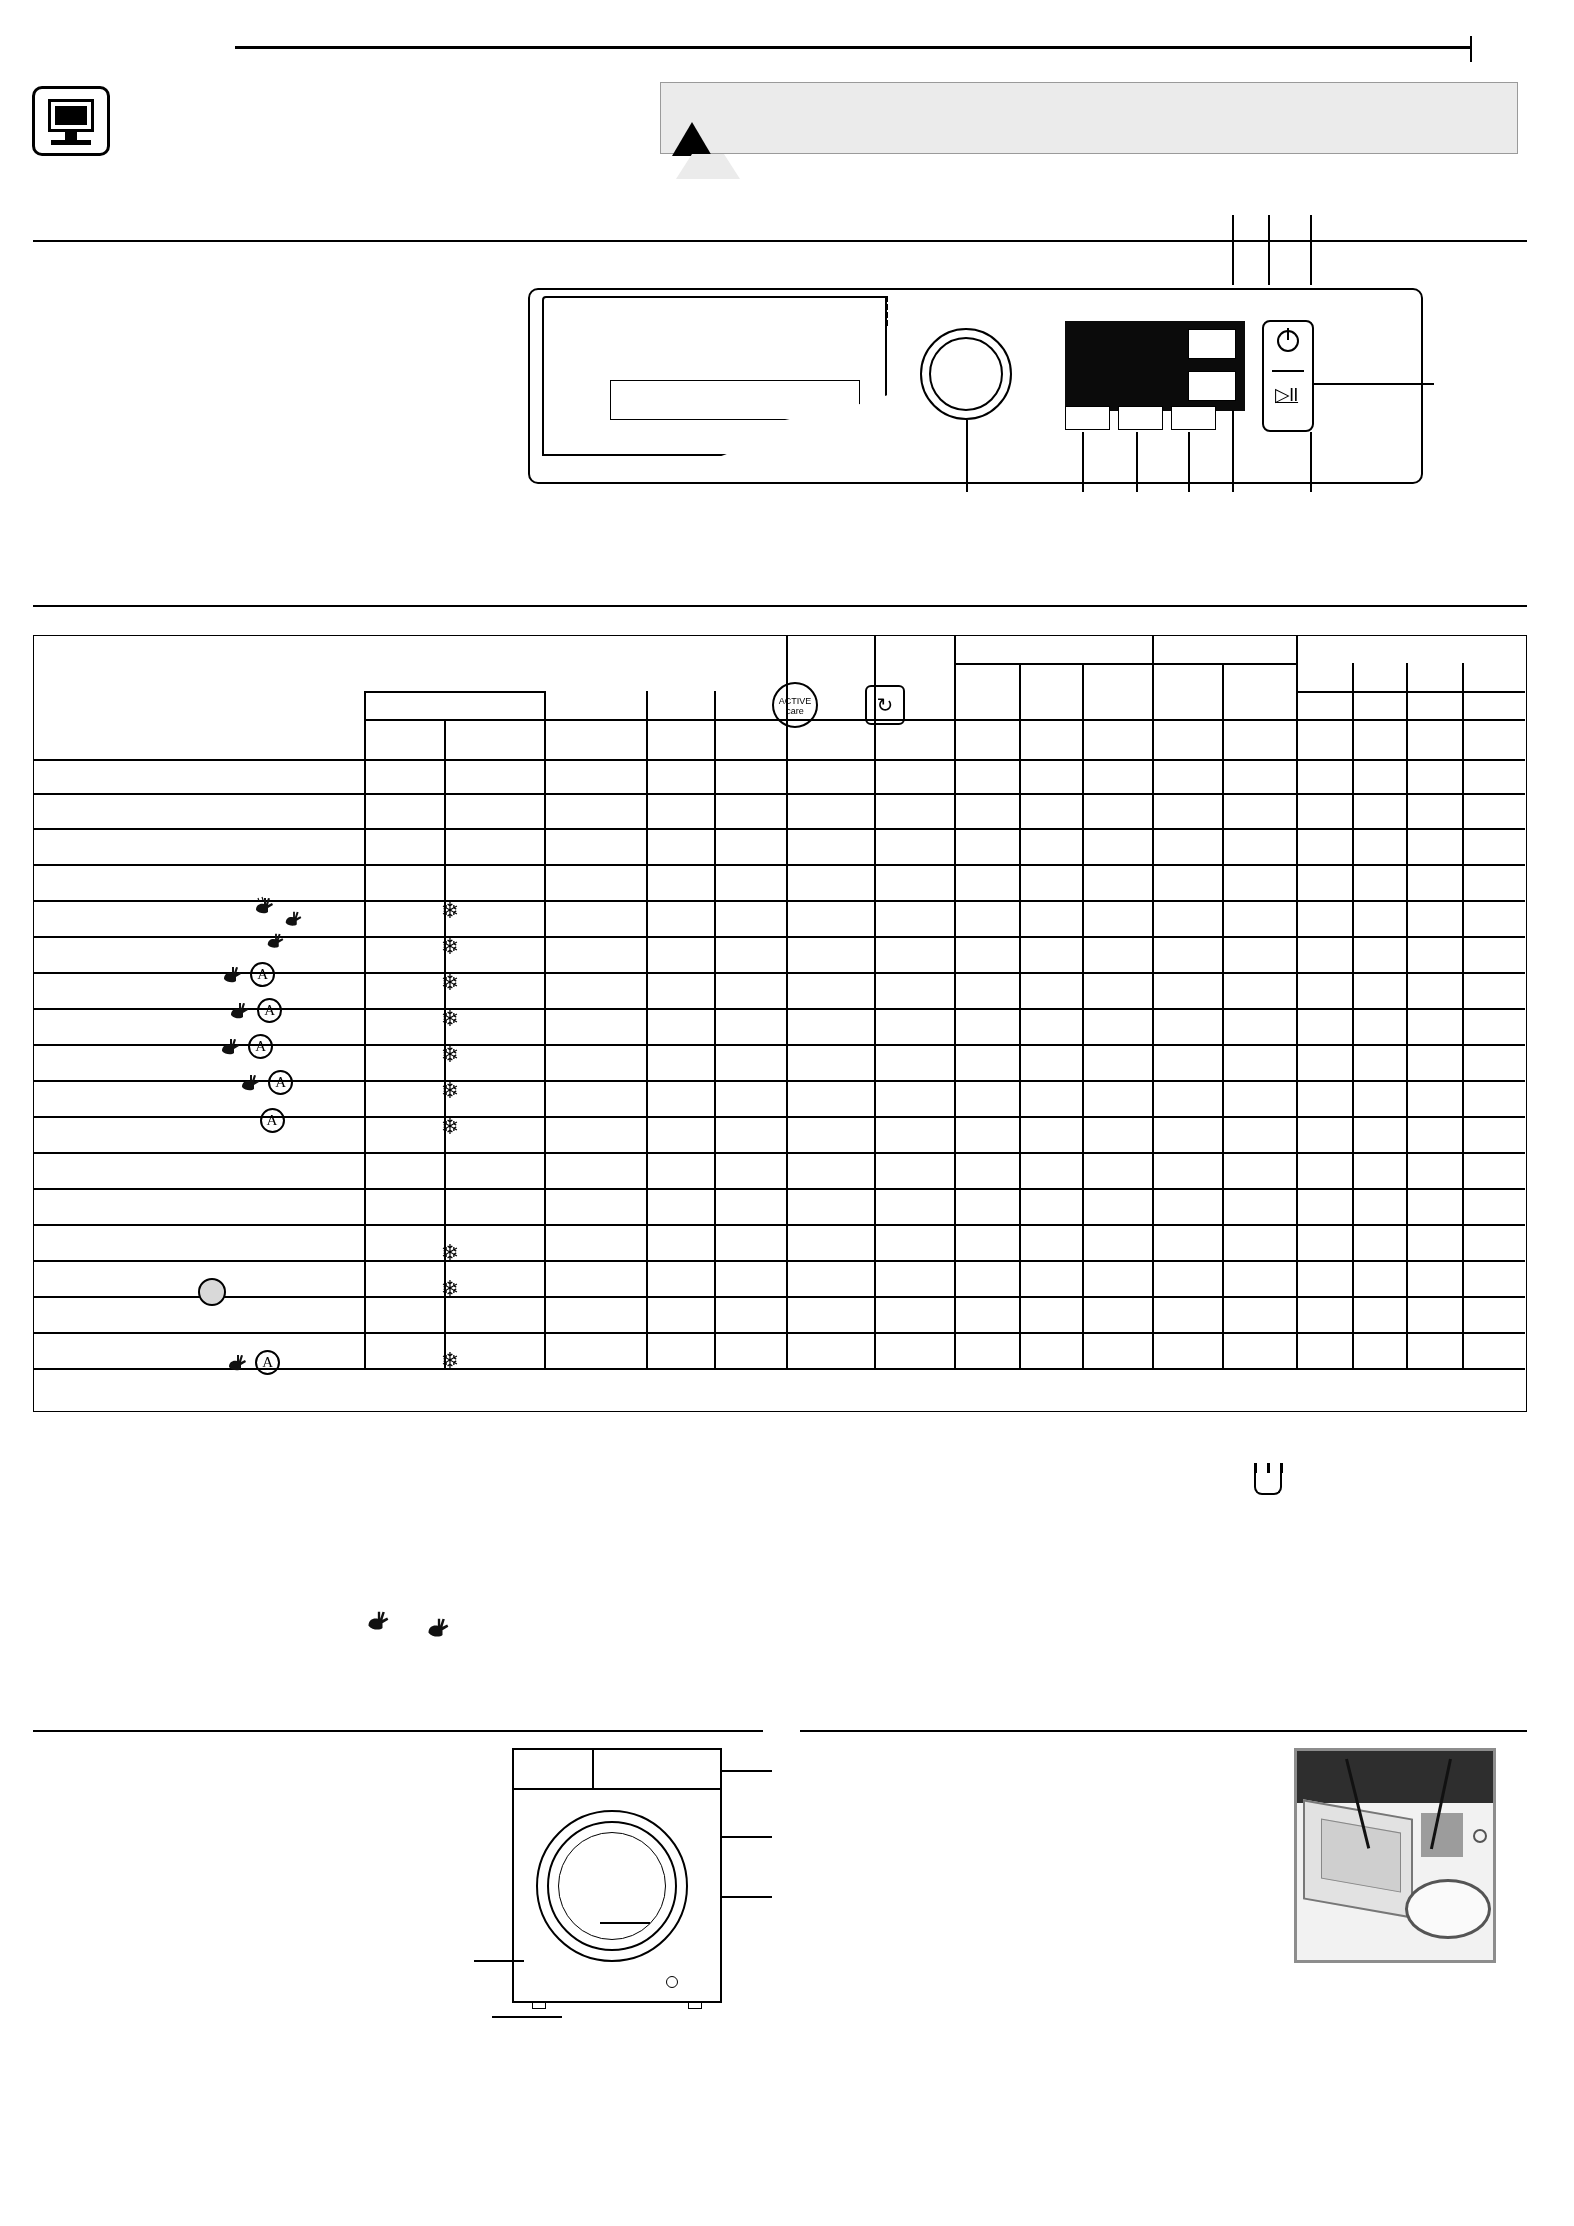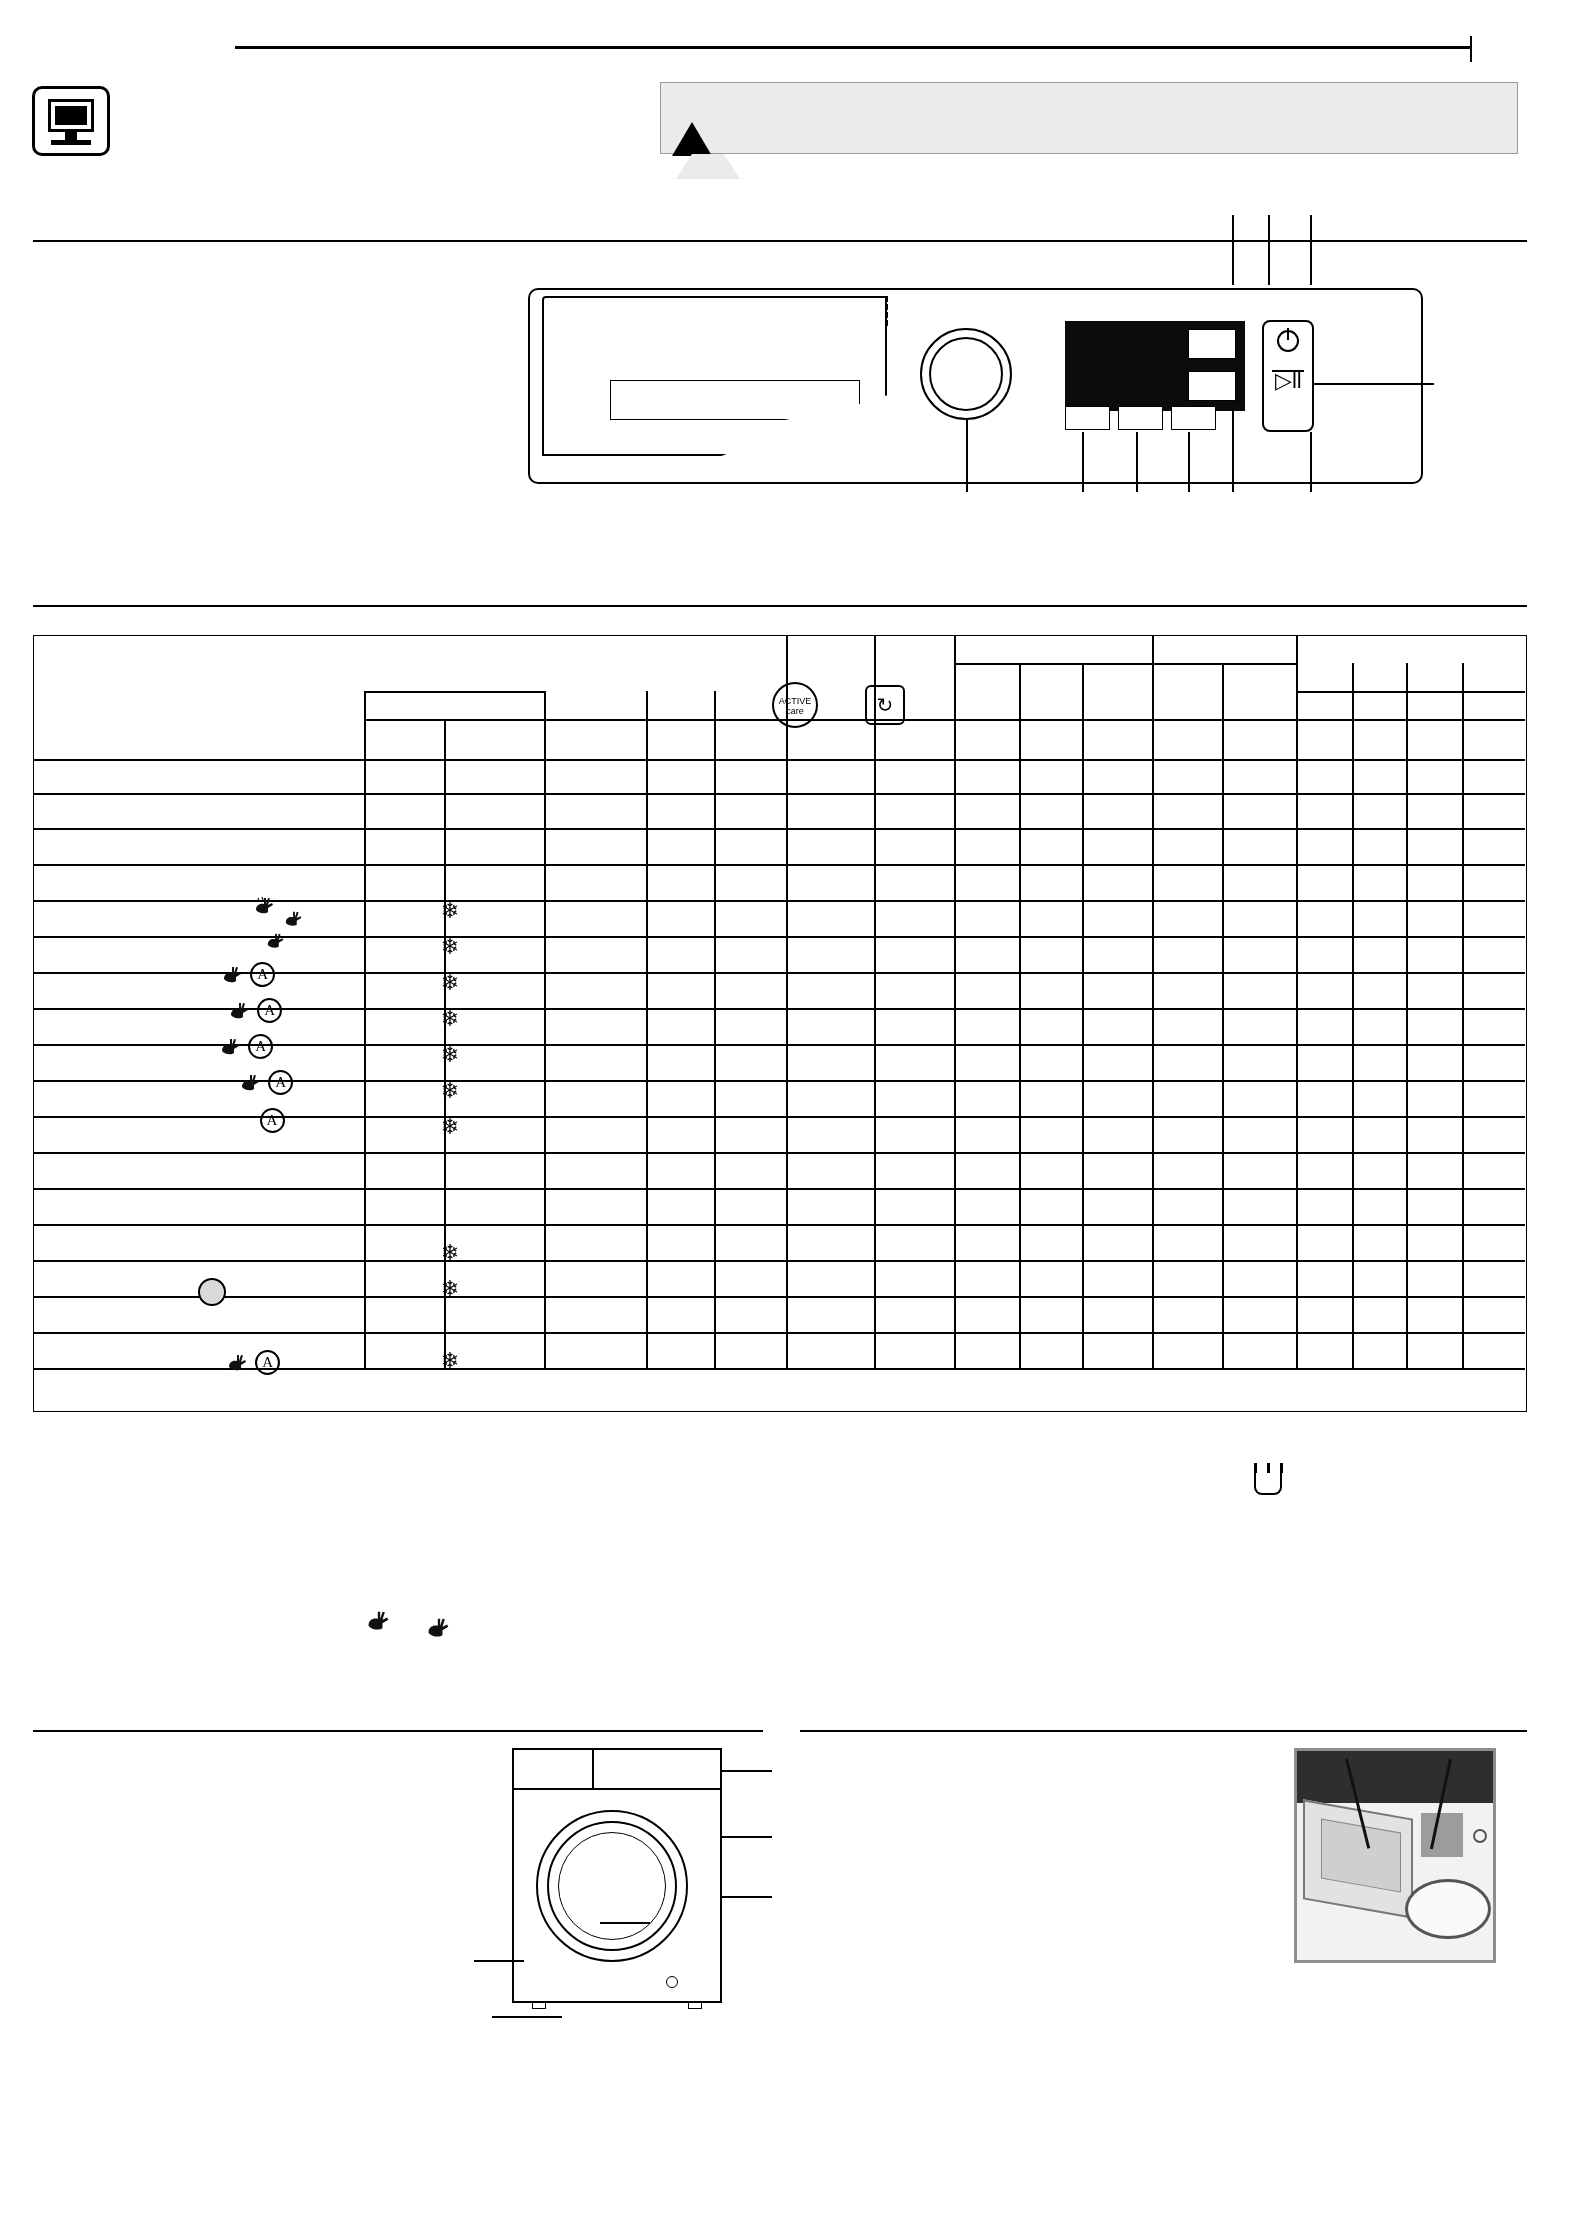--- a/index.html
+++ b/index.html
@@ -260,23 +260,24 @@
     position: absolute;
     left: 752px;
     top: 90px;
     width: 32px;
     height: 2px;
     background: #000;
   }
   .play-pause {
     position: absolute;
     left: 755px;
-    top: 91px;
-    font-size: 22px;
+    top: 105px;
+    font-size: 19px;
     line-height: 19px;
+    text-decoration: underline;
   }
 
   
   .lead {
     position: absolute;
     background: #000;
   }
   .lead-v { width: 1.5px; }
   .lead-h { height: 1.5px; }
 

